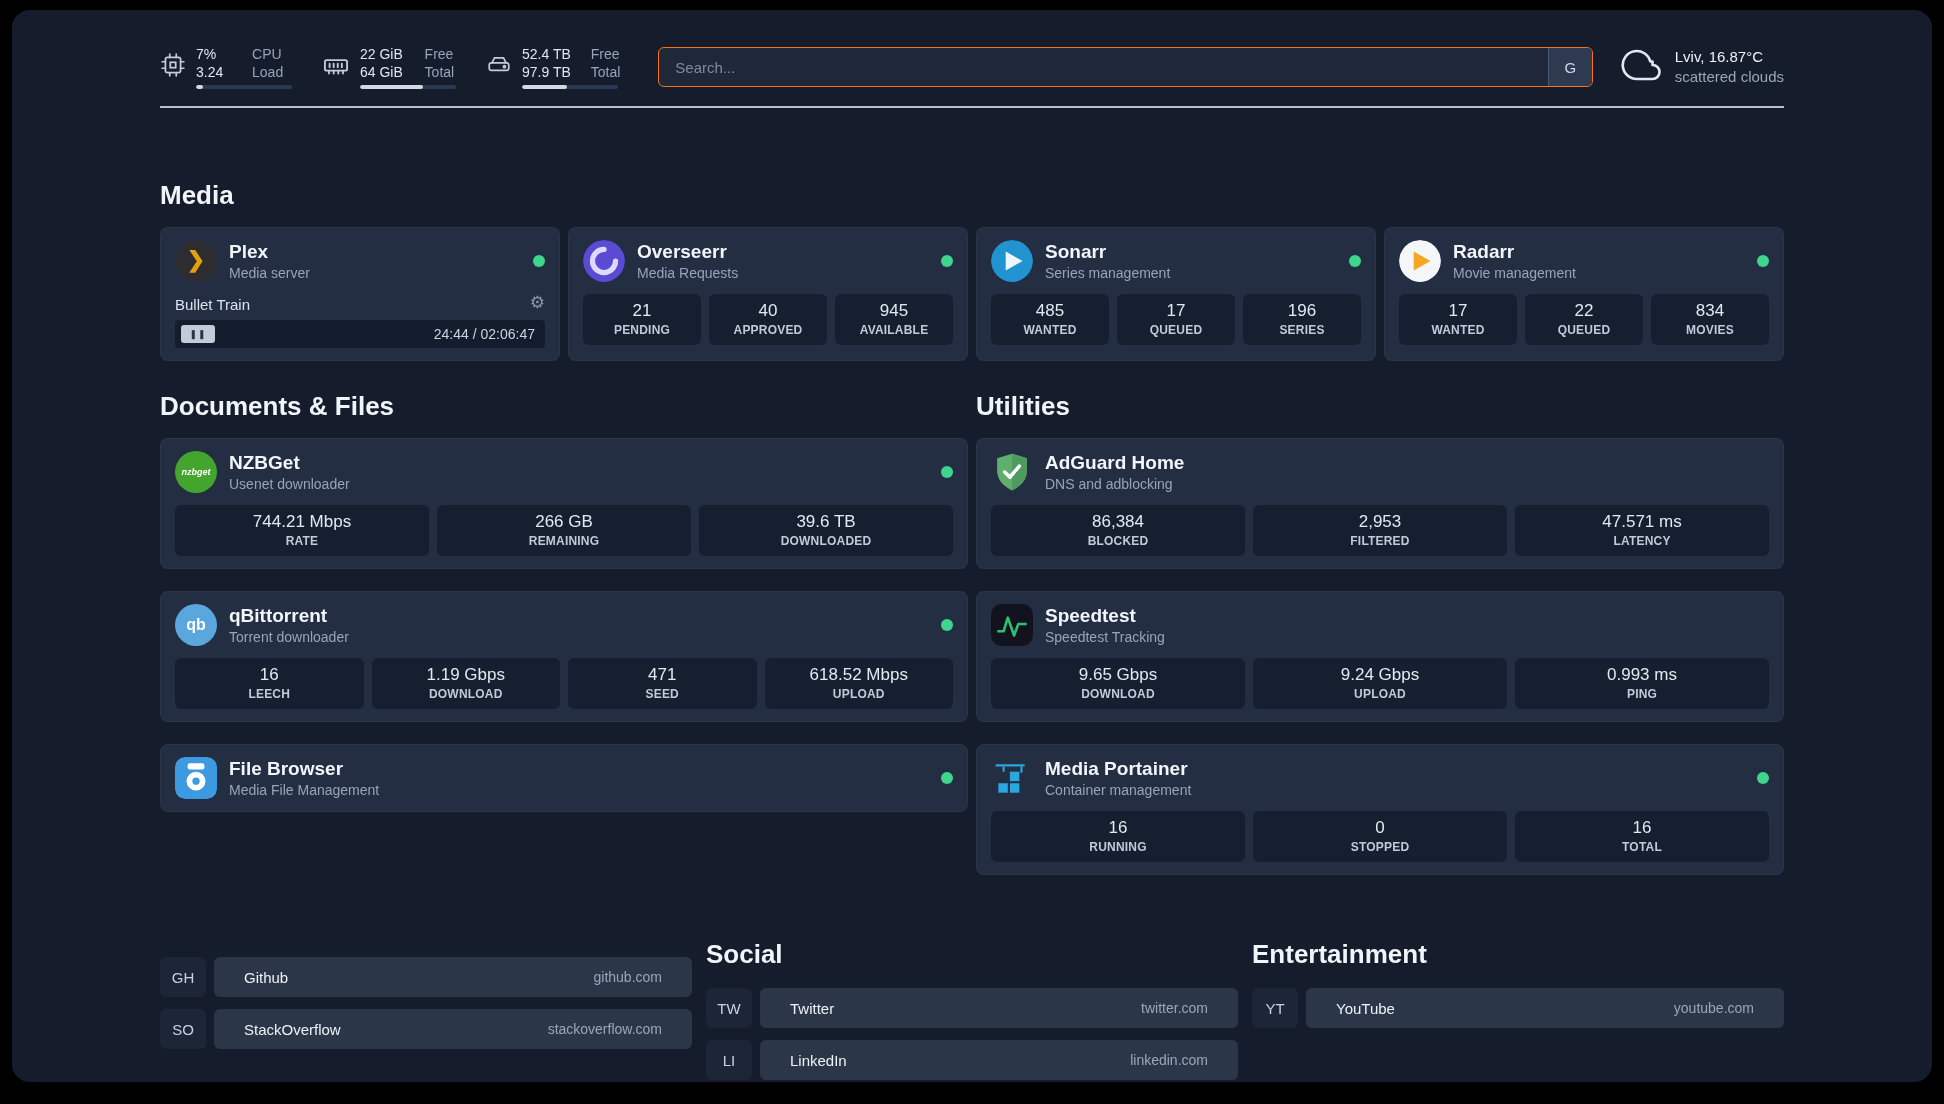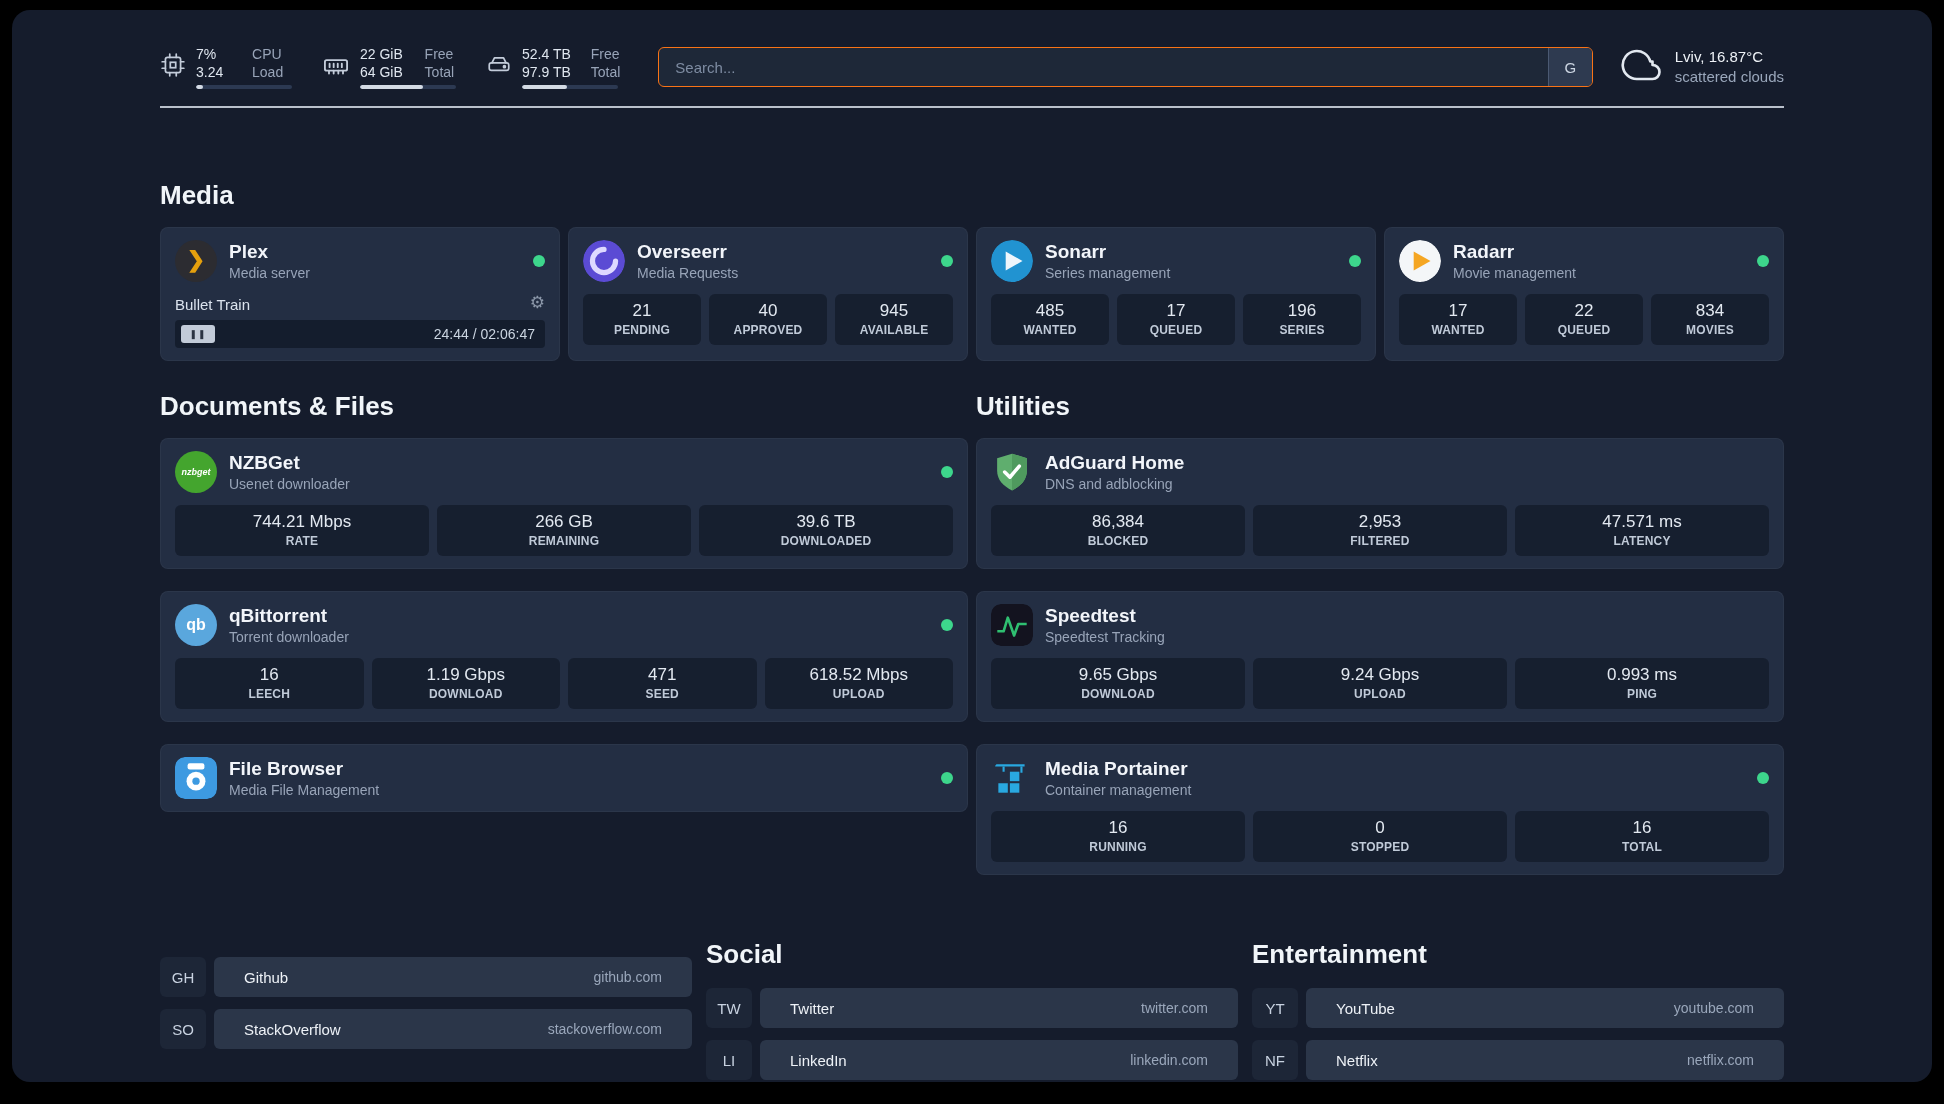--- a/index.html
+++ b/index.html
@@ -517,26 +517,19 @@
       <div>
         <div class="sec-heading">Entertainment</div>
         <div class="bm-list">
           <div class="bm">
             <div class="bm-abbr">YT</div>
             <div class="bm-bar">
               <span class="bm-name">YouTube</span>
               <span class="bm-url">youtube.com</span>
             </div>
           </div>
-          <div class="bm">
-            <div class="bm-abbr">NF</div>
-            <div class="bm-bar">
-              <span class="bm-name">Netflix</span>
-              <span class="bm-url">netflix.com</span>
-            </div>
-          </div>
 
         </div>
       </div>
     </div>
 
   </div>
 </div>
 
 </body></html>

